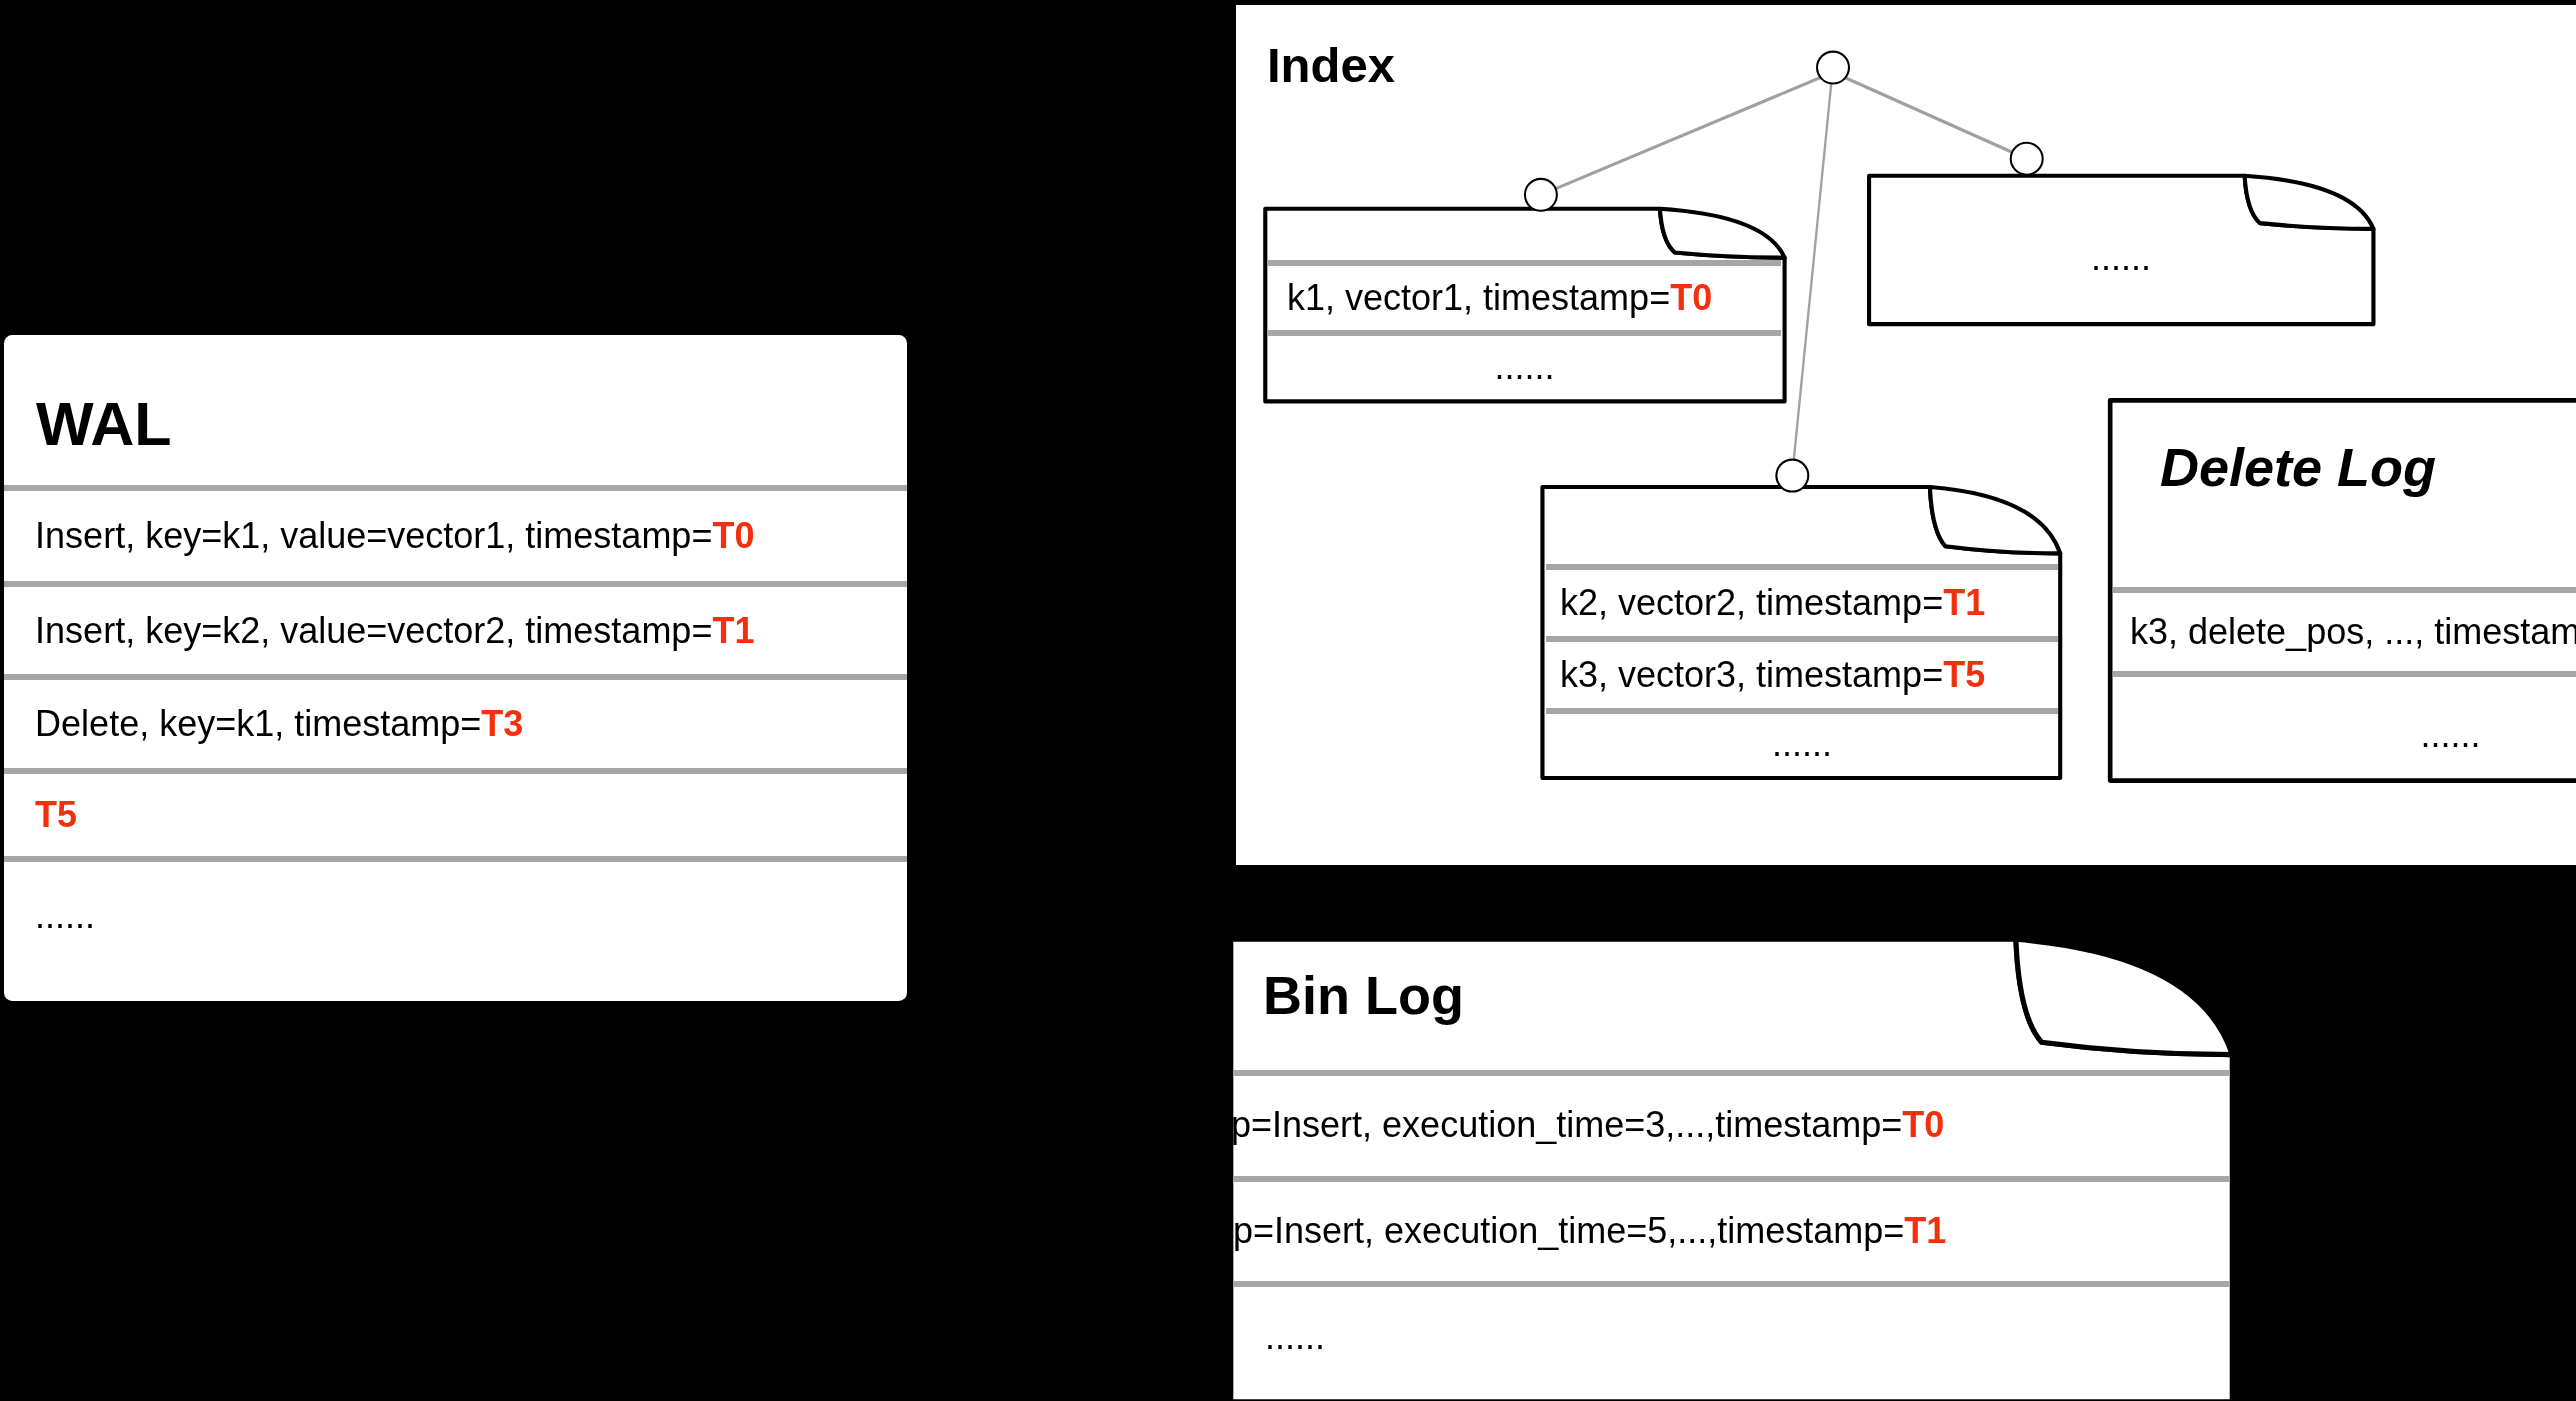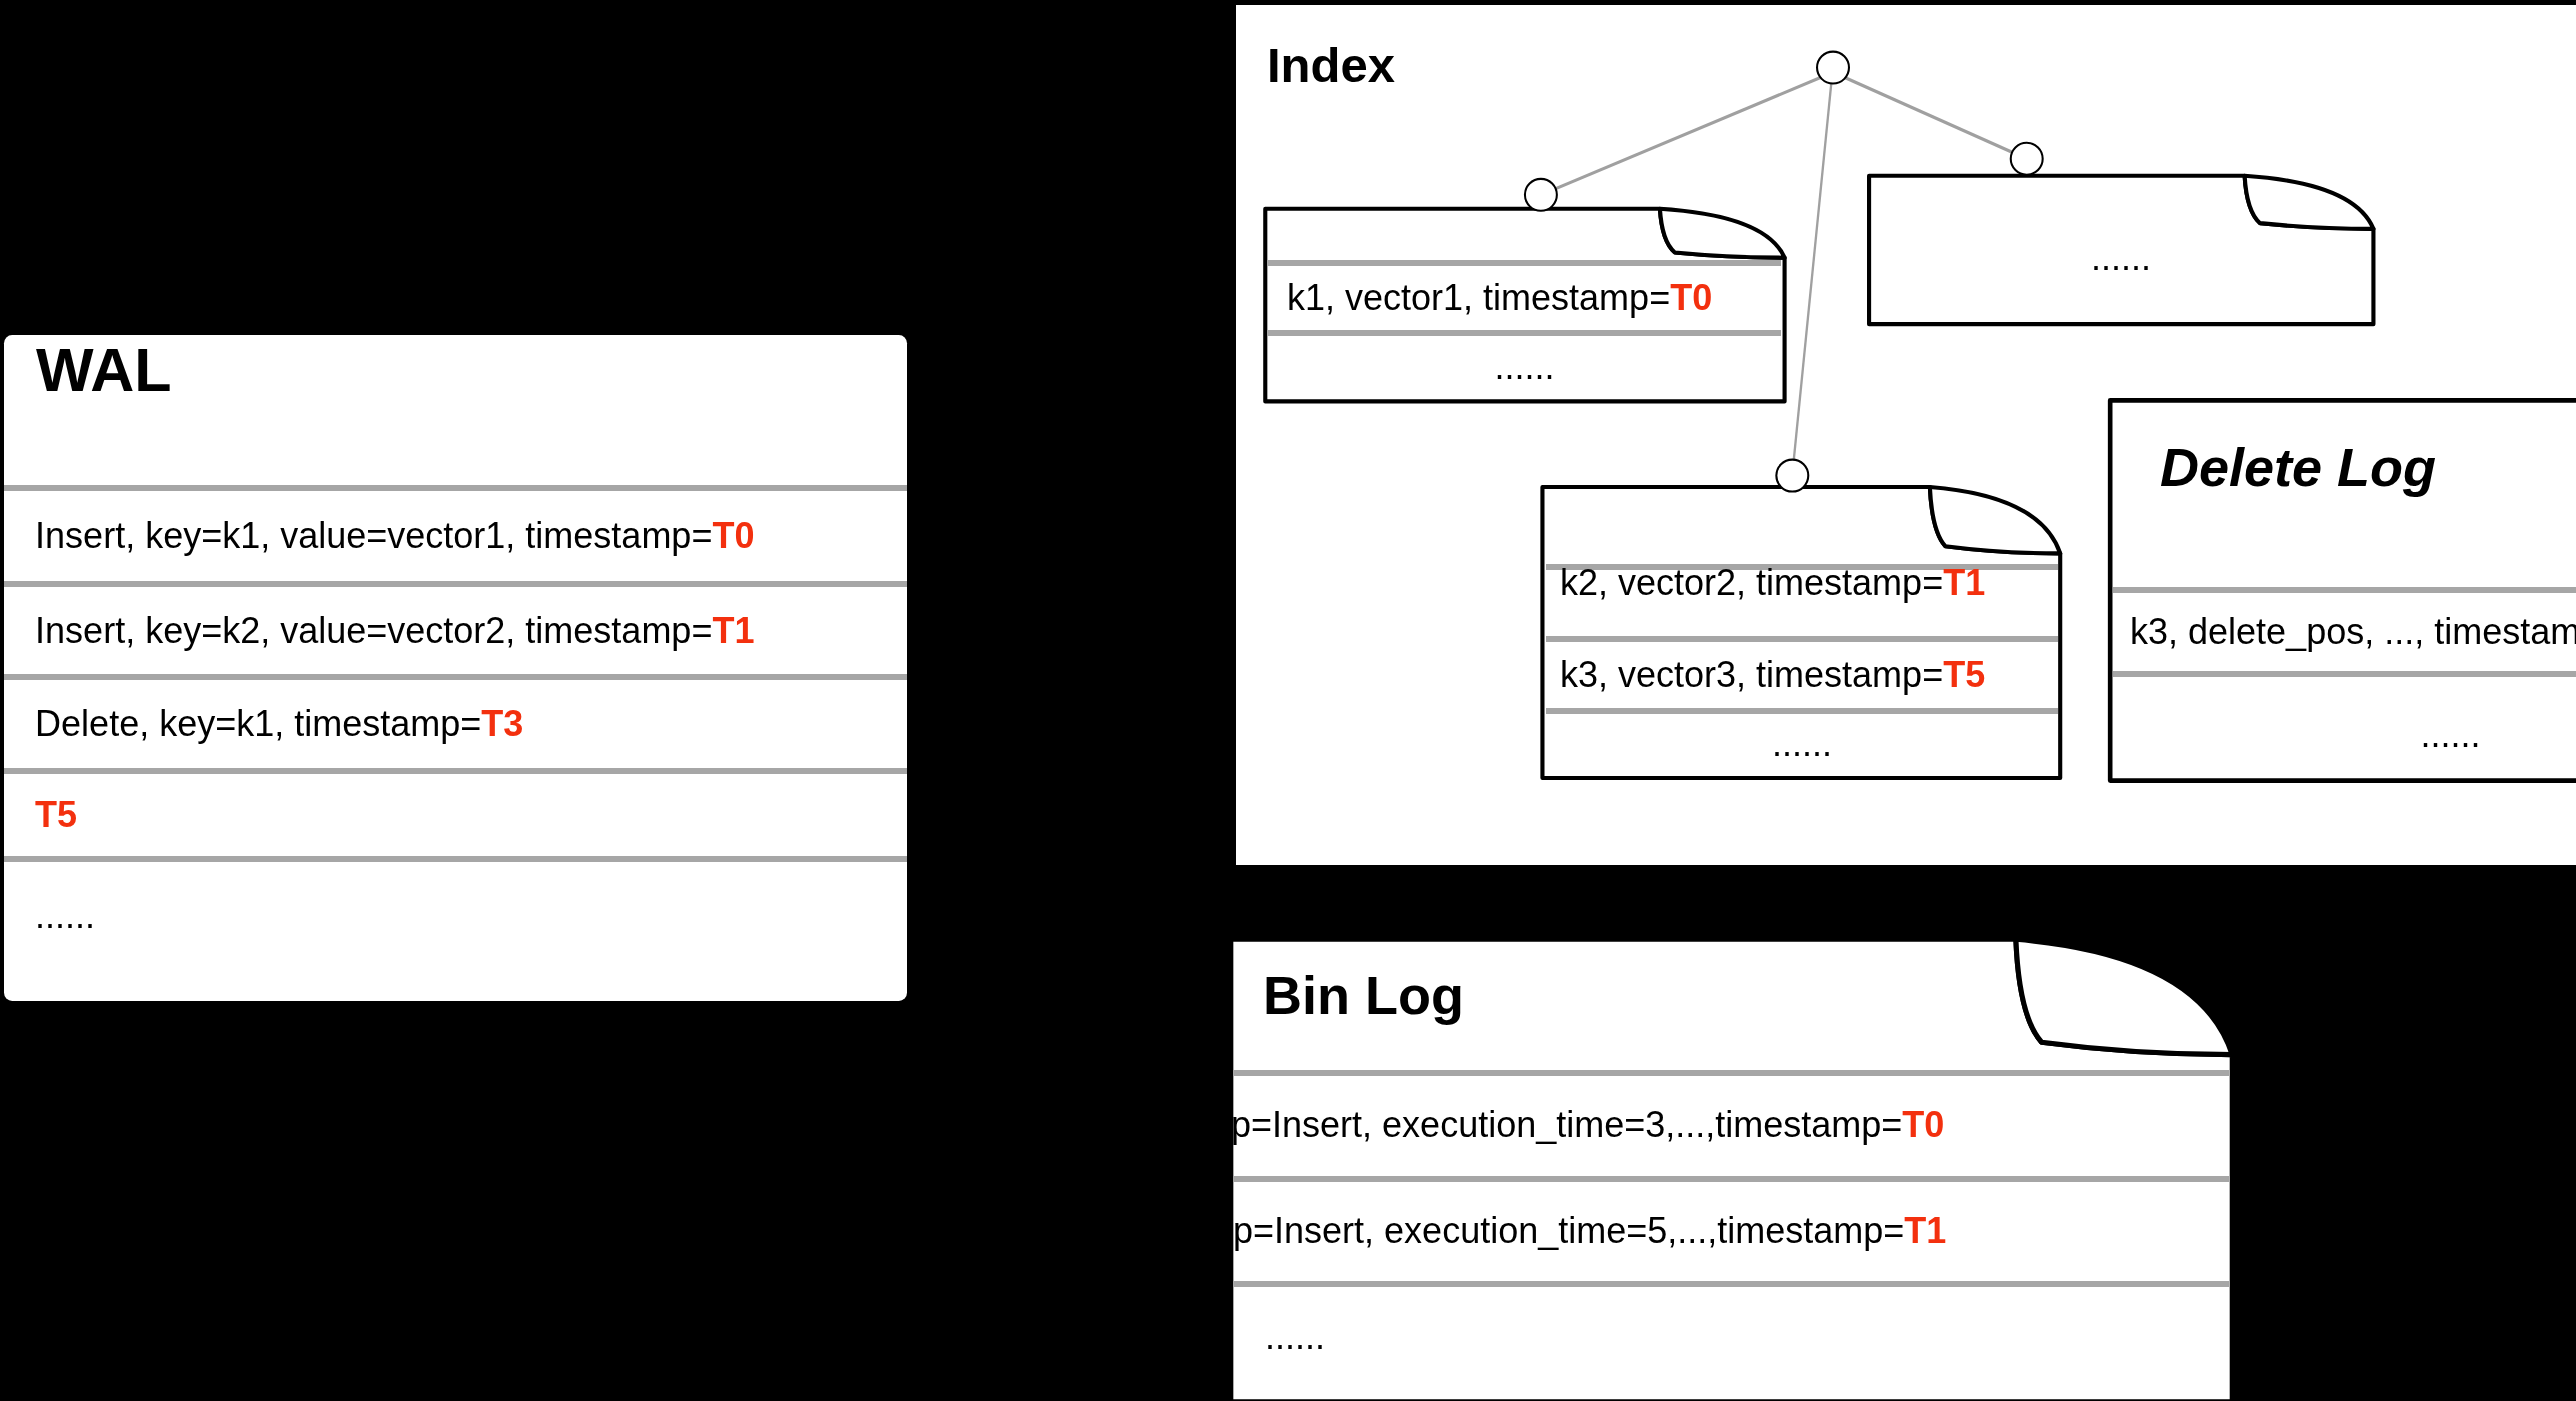--- a/index.html
+++ b/index.html
@@ -15,21 +15,21 @@
   }
   .rowtext.center{justify-content:center;}
   .ts{font-weight:700;color:#f3300e;}
   .divider{position:absolute;height:6.2px;background:#a6a6a6;}
   
   #wal{
     position:absolute;left:4.1px;top:335px;width:903px;height:666px;
     background:#fff;border-radius:8.2px;display:flex;flex-direction:column;box-sizing:border-box;
   }
   .wal-header{
-    height:150px;display:flex;align-items:flex-start;
+    height:150px;display:flex;align-items:flex-end;
     padding-left:32px;padding-bottom:26px;box-sizing:border-box;
     font-size:61px;font-weight:700;
   }
   .wal-row{
     border-top:6.2px solid #a6a6a6;padding-left:31px;display:flex;align-items:center;
     font-size:36px;box-sizing:border-box;white-space:pre;text-align:center;
   }
   svg{position:absolute;left:0;top:0;}
   .doc-body{fill:#fff;stroke:#000;stroke-linejoin:round;}
   .tree-edge{stroke:#a0a0a0;fill:none;}
@@ -99,21 +99,21 @@
   <div class="divider" style="left:1268px;top:330px;width:513px;"></div>
   <div class="rowtext center" style="left:1268px;top:346px;width:513px;">
     <span>......</span>
   </div>
 
   <div class="rowtext center" style="left:1872px;top:237px;width:498px;">
     <span>......</span>
   </div>
 
   <div class="divider" style="left:1546px;top:564px;width:512px;"></div>
-  <div class="rowtext" style="left:1560px;top:562px;text-align:right;">
+  <div class="rowtext" style="left:1560px;top:582px;text-align:right;">
     <span>k2, vector2, timestamp=</span><span class="ts">T1</span>
   </div>
   <div class="divider" style="left:1546px;top:636px;width:512px;"></div>
   <div class="rowtext" style="left:1560px;top:654px;">
     <span>k3, vector3, timestamp=</span><span class="ts">T5</span>
   </div>
   <div class="divider" style="left:1546px;top:708px;width:512px;"></div>
   <div class="rowtext center" style="left:1546px;top:723px;width:512px;">
     <span>......</span>
   </div>

